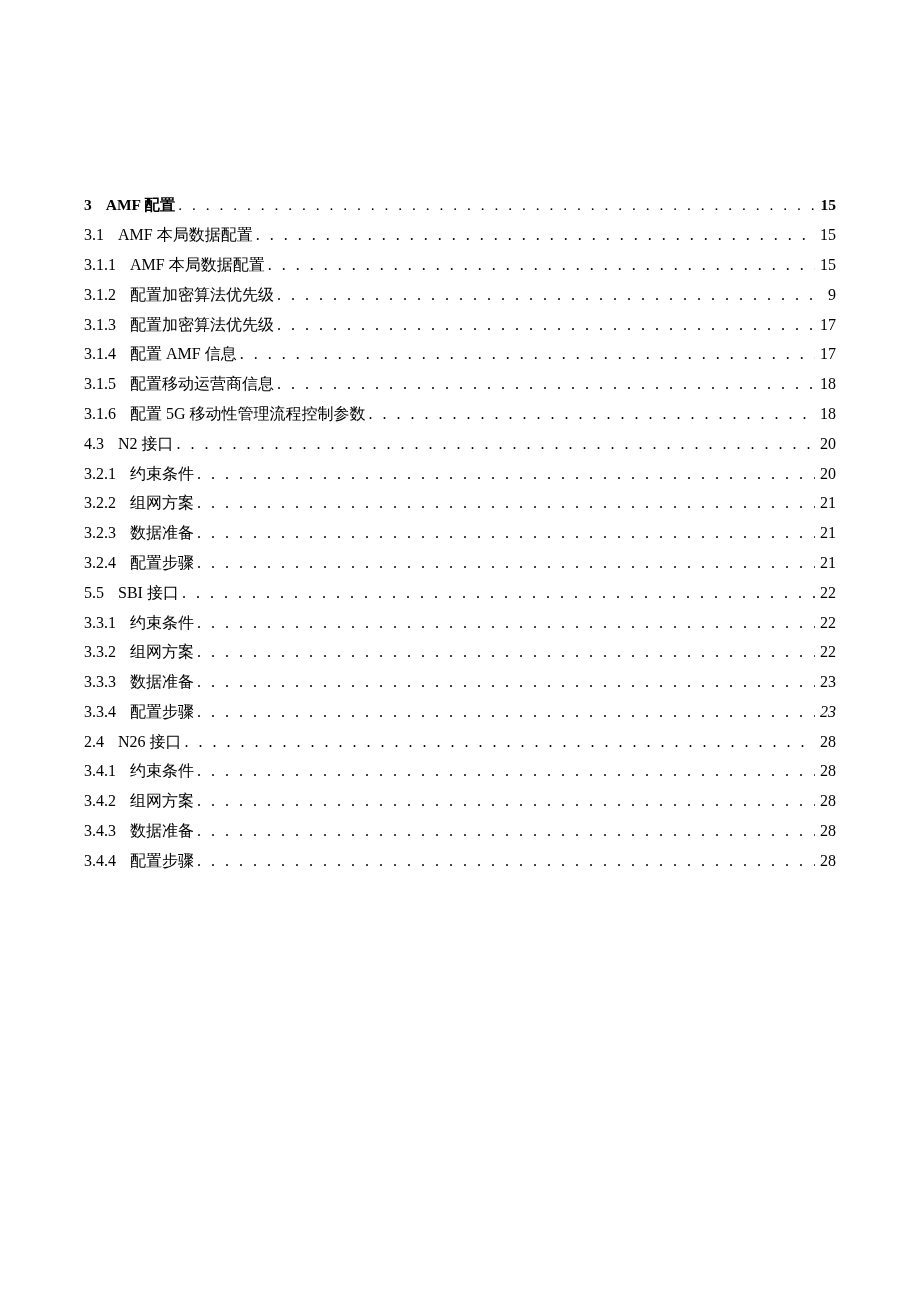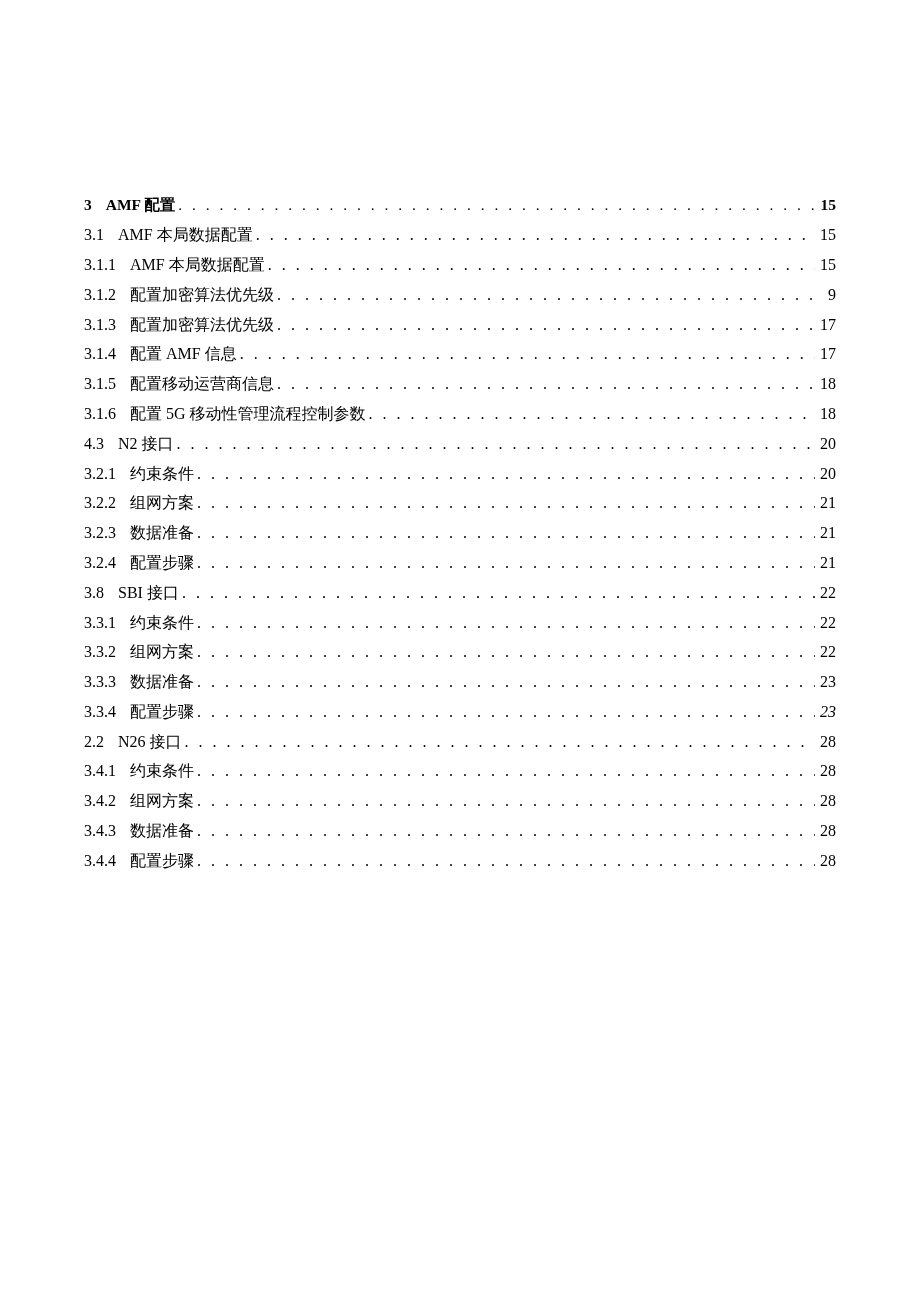--- a/index.html
+++ b/index.html
@@ -134,21 +134,21 @@
         <span class="toc-dots">. . . . . . . . . . . . . . . . . . . . . . . . . . . . . . . . . . . . . . . . . . . . . . . . . . . . . . . . . . . . . . . . . . . . . . . . . . . . . . . . . . . . . . . . . . . . . . . . . . . . . . . . . . . . . . . . . . . . . . . . . . . . . . . . . . . . . . . . . . . . . . . .</span>
         <span class="toc-page">21</span>
       </div>
       <div class="toc-entry level-3">
         <span class="toc-number">3.2.4</span>
         <span class="toc-title">配置步骤</span>
         <span class="toc-dots">. . . . . . . . . . . . . . . . . . . . . . . . . . . . . . . . . . . . . . . . . . . . . . . . . . . . . . . . . . . . . . . . . . . . . . . . . . . . . . . . . . . . . . . . . . . . . . . . . . . . . . . . . . . . . . . . . . . . . . . . . . . . . . . . . . . . . . . . . . . . . . . .</span>
         <span class="toc-page">21</span>
       </div>
       <div class="toc-entry level-2">
-        <span class="toc-number">3.8</span>
+        <span class="toc-number">5.5</span>
         <span class="toc-title">SBI 接口</span>
         <span class="toc-dots">. . . . . . . . . . . . . . . . . . . . . . . . . . . . . . . . . . . . . . . . . . . . . . . . . . . . . . . . . . . . . . . . . . . . . . . . . . . . . . . . . . . . . . . . . . . . . . . . . . . . . . . . . . . . . . . . . . . . . . . . . . . . . . . . . . . . . . . . . . . . . . . .</span>
         <span class="toc-page">22</span>
       </div>
       <div class="toc-entry level-3">
         <span class="toc-number">3.3.1</span>
         <span class="toc-title">约束条件</span>
         <span class="toc-dots">. . . . . . . . . . . . . . . . . . . . . . . . . . . . . . . . . . . . . . . . . . . . . . . . . . . . . . . . . . . . . . . . . . . . . . . . . . . . . . . . . . . . . . . . . . . . . . . . . . . . . . . . . . . . . . . . . . . . . . . . . . . . . . . . . . . . . . . . . . . . . . . .</span>
         <span class="toc-page">22</span>
       </div>
@@ -164,21 +164,21 @@
         <span class="toc-dots">. . . . . . . . . . . . . . . . . . . . . . . . . . . . . . . . . . . . . . . . . . . . . . . . . . . . . . . . . . . . . . . . . . . . . . . . . . . . . . . . . . . . . . . . . . . . . . . . . . . . . . . . . . . . . . . . . . . . . . . . . . . . . . . . . . . . . . . . . . . . . . . .</span>
         <span class="toc-page">23</span>
       </div>
       <div class="toc-entry level-3 italic-page">
         <span class="toc-number">3.3.4</span>
         <span class="toc-title">配置步骤</span>
         <span class="toc-dots">. . . . . . . . . . . . . . . . . . . . . . . . . . . . . . . . . . . . . . . . . . . . . . . . . . . . . . . . . . . . . . . . . . . . . . . . . . . . . . . . . . . . . . . . . . . . . . . . . . . . . . . . . . . . . . . . . . . . . . . . . . . . . . . . . . . . . . . . . . . . . . . .</span>
         <span class="toc-page">23</span>
       </div>
       <div class="toc-entry level-2">
-        <span class="toc-number">2.2</span>
+        <span class="toc-number">2.4</span>
         <span class="toc-title">N26 接口</span>
         <span class="toc-dots">. . . . . . . . . . . . . . . . . . . . . . . . . . . . . . . . . . . . . . . . . . . . . . . . . . . . . . . . . . . . . . . . . . . . . . . . . . . . . . . . . . . . . . . . . . . . . . . . . . . . . . . . . . . . . . . . . . . . . . . . . . . . . . . . . . . . . . . . . . . . . . . .</span>
         <span class="toc-page">28</span>
       </div>
       <div class="toc-entry level-3">
         <span class="toc-number">3.4.1</span>
         <span class="toc-title">约束条件</span>
         <span class="toc-dots">. . . . . . . . . . . . . . . . . . . . . . . . . . . . . . . . . . . . . . . . . . . . . . . . . . . . . . . . . . . . . . . . . . . . . . . . . . . . . . . . . . . . . . . . . . . . . . . . . . . . . . . . . . . . . . . . . . . . . . . . . . . . . . . . . . . . . . . . . . . . . . . .</span>
         <span class="toc-page">28</span>
       </div>

